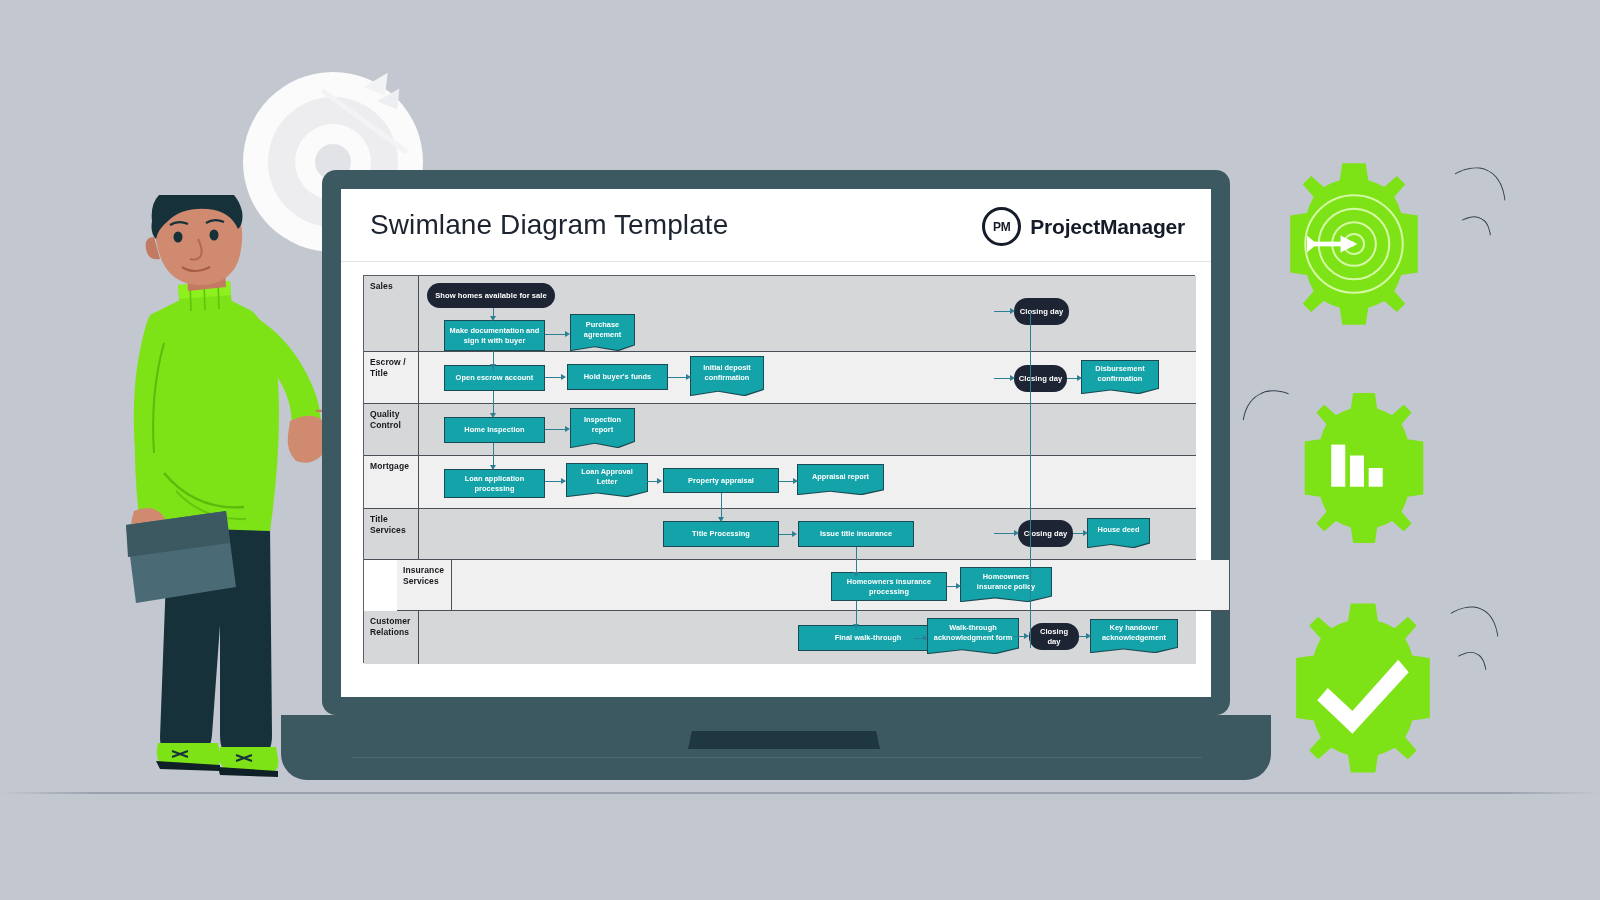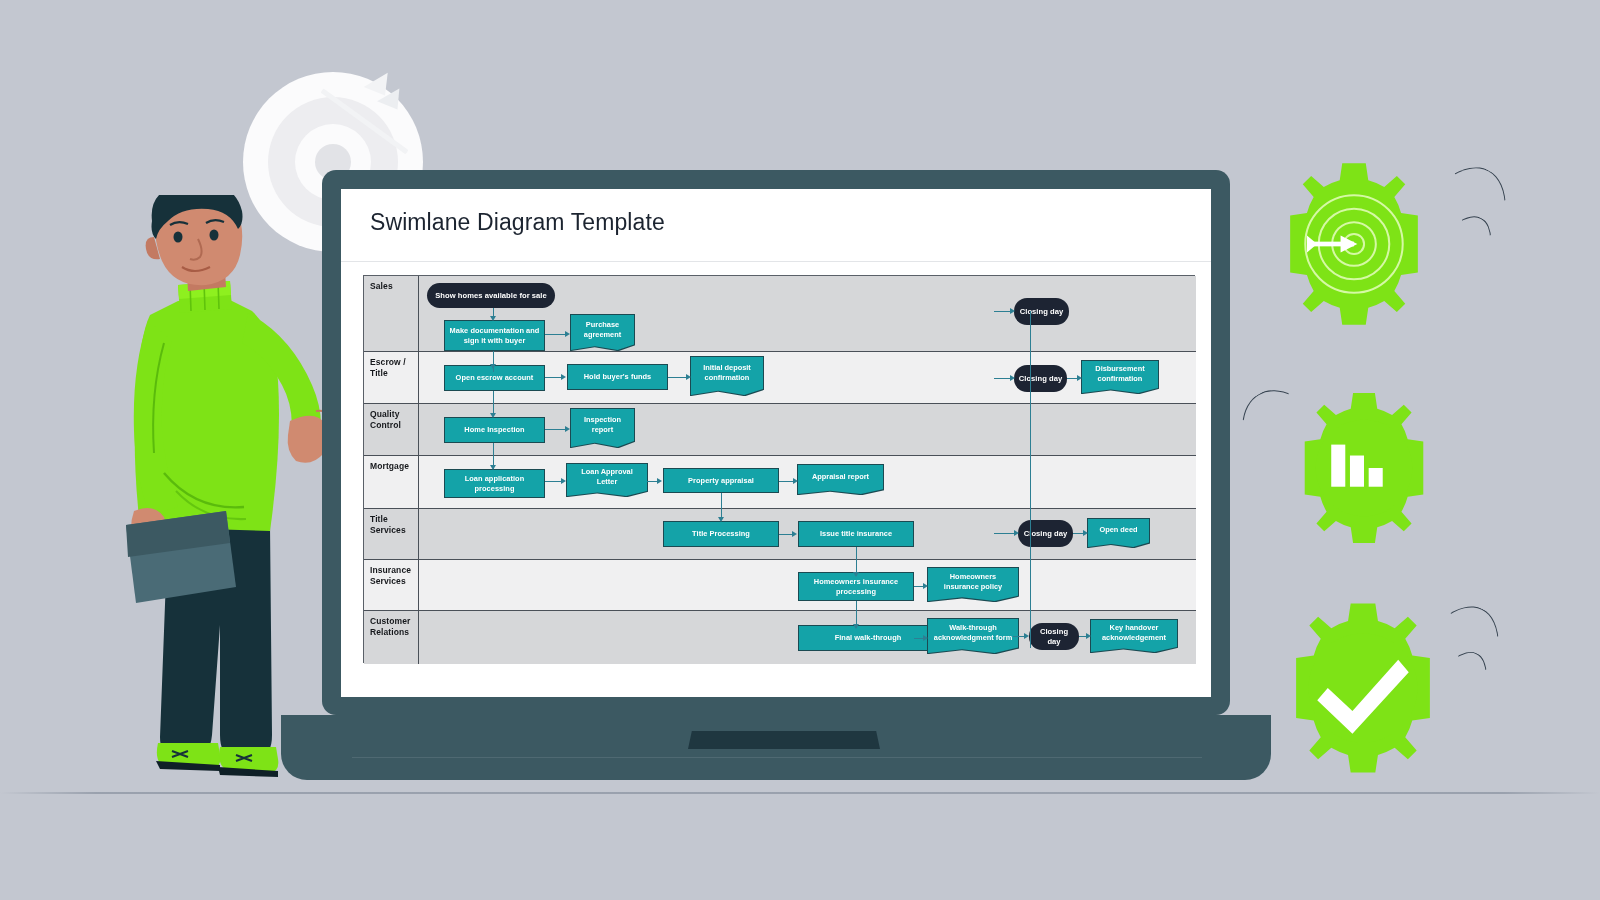--- a/index.html
+++ b/index.html
@@ -48,21 +48,21 @@
     position:absolute;left:688px;top:731px;width:192px;height:18px;
     background:#1f3740;clip-path:polygon(2% 0,98% 0,100% 100%,0 100%);
   }
   .laptop-baseline{
     position:absolute;left:352px;top:757px;width:850px;height:1px;background:rgba(255,255,255,.10);
   }
 
   
   .screen-head{position:absolute;left:0;top:0;width:870px;height:72px;border-bottom:1px solid #e3e5e8;}
   .doc-title{
-    position:absolute;left:29px;top:20px;font-size:23px;color:#1c2430;font-weight:400;letter-spacing:.1px;
+    position:absolute;left:29px;top:20px;font-size:28px;color:#1c2430;font-weight:400;letter-spacing:.1px;
     white-space:nowrap;
   }
   .brand{position:absolute;right:26px;top:18px;display:flex;align-items:center;gap:9px;}
   .brand-mark{
     width:33px;height:33px;border-radius:50%;border:3px solid #151b28;
     display:flex;align-items:center;justify-content:center;
     font-size:12px;font-weight:bold;color:#151b28;letter-spacing:-.3px;
   }
   .brand-name{font-size:21px;font-weight:bold;color:#151b28;letter-spacing:-.2px;}
 
@@ -186,20 +186,24 @@
 
   <div class="laptop-lid"></div>
   <div class="laptop-base"></div>
   <div class="laptop-baseline"></div>
   <div class="laptop-notch"></div>
 
   <div class="laptop-screen">
 
     <div class="screen-head">
       <div class="doc-title">Swimlane Diagram Template</div>
+      <div class="brand">
+        <div class="brand-mark">PM</div>
+        <div class="brand-name">ProjectManager</div>
+      </div>
     </div>
 
     <div class="swim">
 
       <div class="lane dark" style="top:0;height:76px;">
         <div class="lane-label">Sales</div>
         <div class="lane-body">
           <div class="node term" style="left:8px;top:7px;width:128px;height:25px;">Show homes available for sale</div>
 
           <div class="node proc" style="left:25px;top:44px;width:101px;height:31px;">Make documentation and sign it with buyer</div>
@@ -293,33 +297,33 @@
 
       <div class="lane dark" style="top:233px;height:51px;">
         <div class="lane-label">Title<br>Services</div>
         <div class="lane-body">
           <div class="node proc" style="left:244px;top:12px;width:116px;height:26px;">Title Processing</div>
           <div class="node proc" style="left:379px;top:12px;width:116px;height:26px;">Issue title insurance</div>
           <div class="node term" style="left:599px;top:11px;width:55px;height:27px;">Closing day</div>
           <div class="docwrap" style="left:669px;top:10px;width:61px;height:28px;">
             <div class="shadow"></div>
               <div class="fill"></div>
-            <div class="txt">Open deed</div>
+            <div class="txt">House deed</div>
           </div>
 
           <div class="conn h" style="left:360px;top:25px;width:13px;"></div>
           <div class="arrowhead ah-r" style="left:373px;top:22px;"></div>
           <div class="conn h" style="left:575px;top:24px;width:20px;"></div>
           <div class="arrowhead ah-r" style="left:595px;top:21px;"></div>
           <div class="conn h" style="left:654px;top:24px;width:11px;"></div>
           <div class="arrowhead ah-r" style="left:664px;top:21px;"></div>
         </div>
       </div>
 
-      <div class="lane light" style="top:284px;height:51px;">
+      <div class="lane light" style="top:284px;height:51px;margin-left:33px;">
         <div class="lane-label">Insurance<br>Services</div>
         <div class="lane-body">
           <div class="node proc" style="left:379px;top:12px;width:116px;height:29px;">Homeowners insurance processing</div>
           <div class="docwrap" style="left:509px;top:8px;width:90px;height:33px;">
             <div class="shadow"></div>
               <div class="fill"></div>
             <div class="txt">Homeowners insurance policy</div>
           </div>
           <div class="conn h" style="left:495px;top:26px;width:9px;"></div>
           <div class="arrowhead ah-r" style="left:504px;top:23px;"></div>

